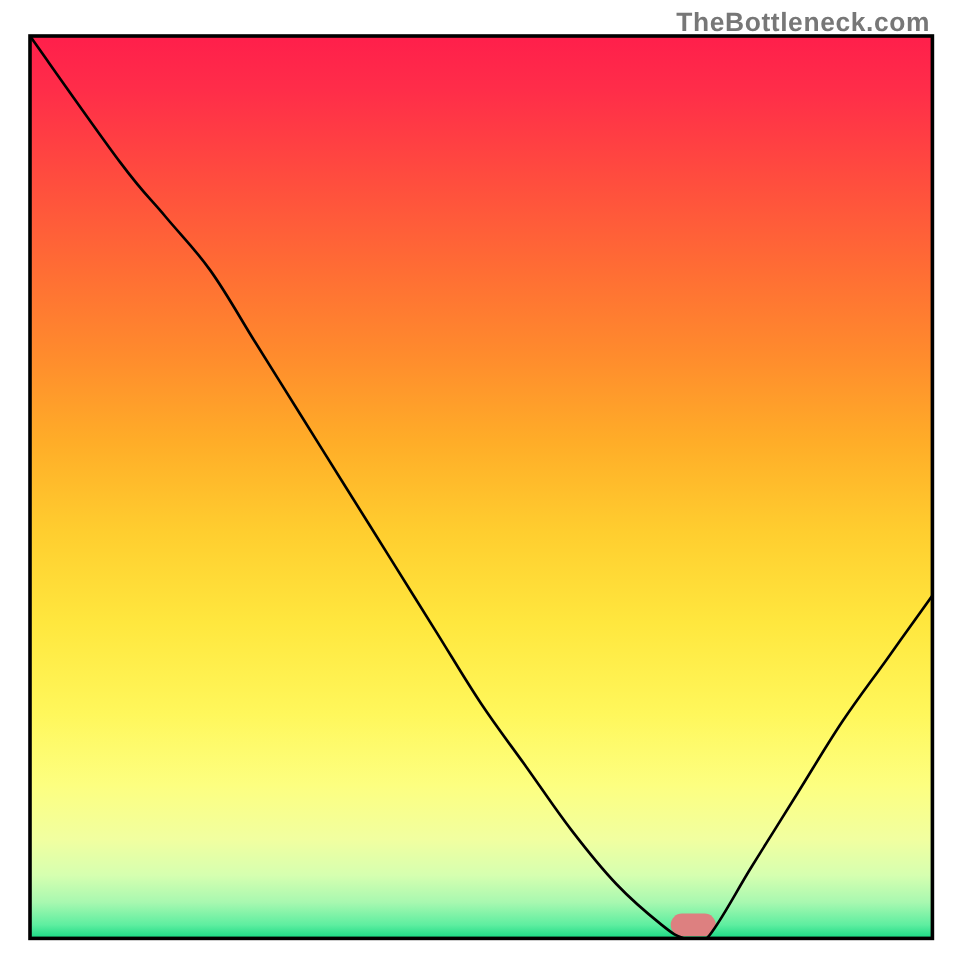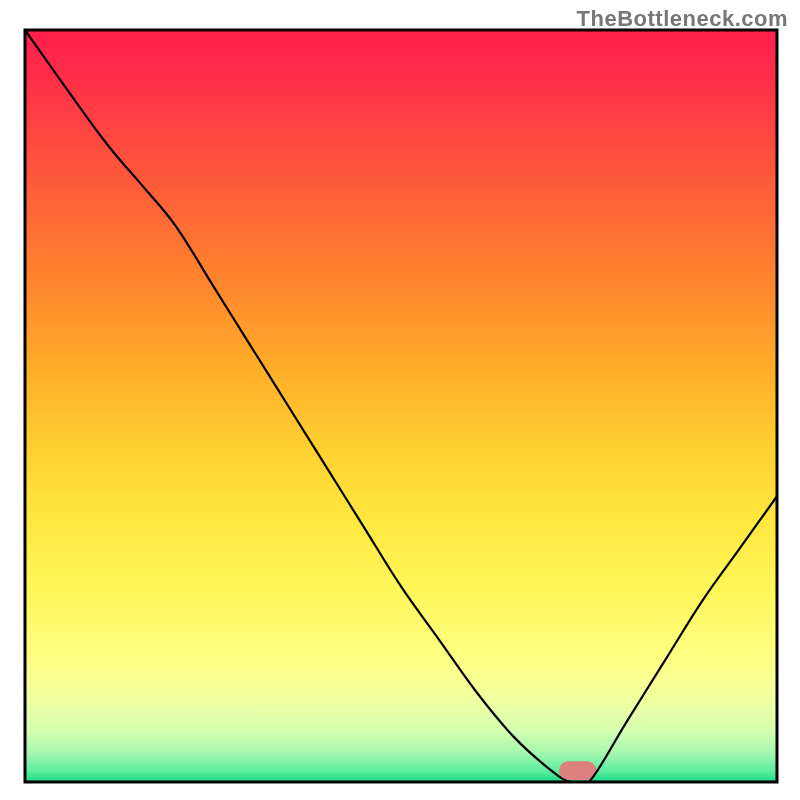--- a/index.html
+++ b/index.html
@@ -14,21 +14,21 @@
     width: 800px;
     height: 800px;
     position: relative;
   }
   svg {
     display: block;
   }
   .watermark {
     position: absolute;
     top: 6px;
-    right: 12px;
+    right: 25px;
     font-family: Arial, Helvetica, sans-serif;
     font-size: 22px;
     font-weight: 600;
     letter-spacing: 0.5px;
     color: #777;
     user-select: none;
   }
 </style>
 </head>
 <body>

